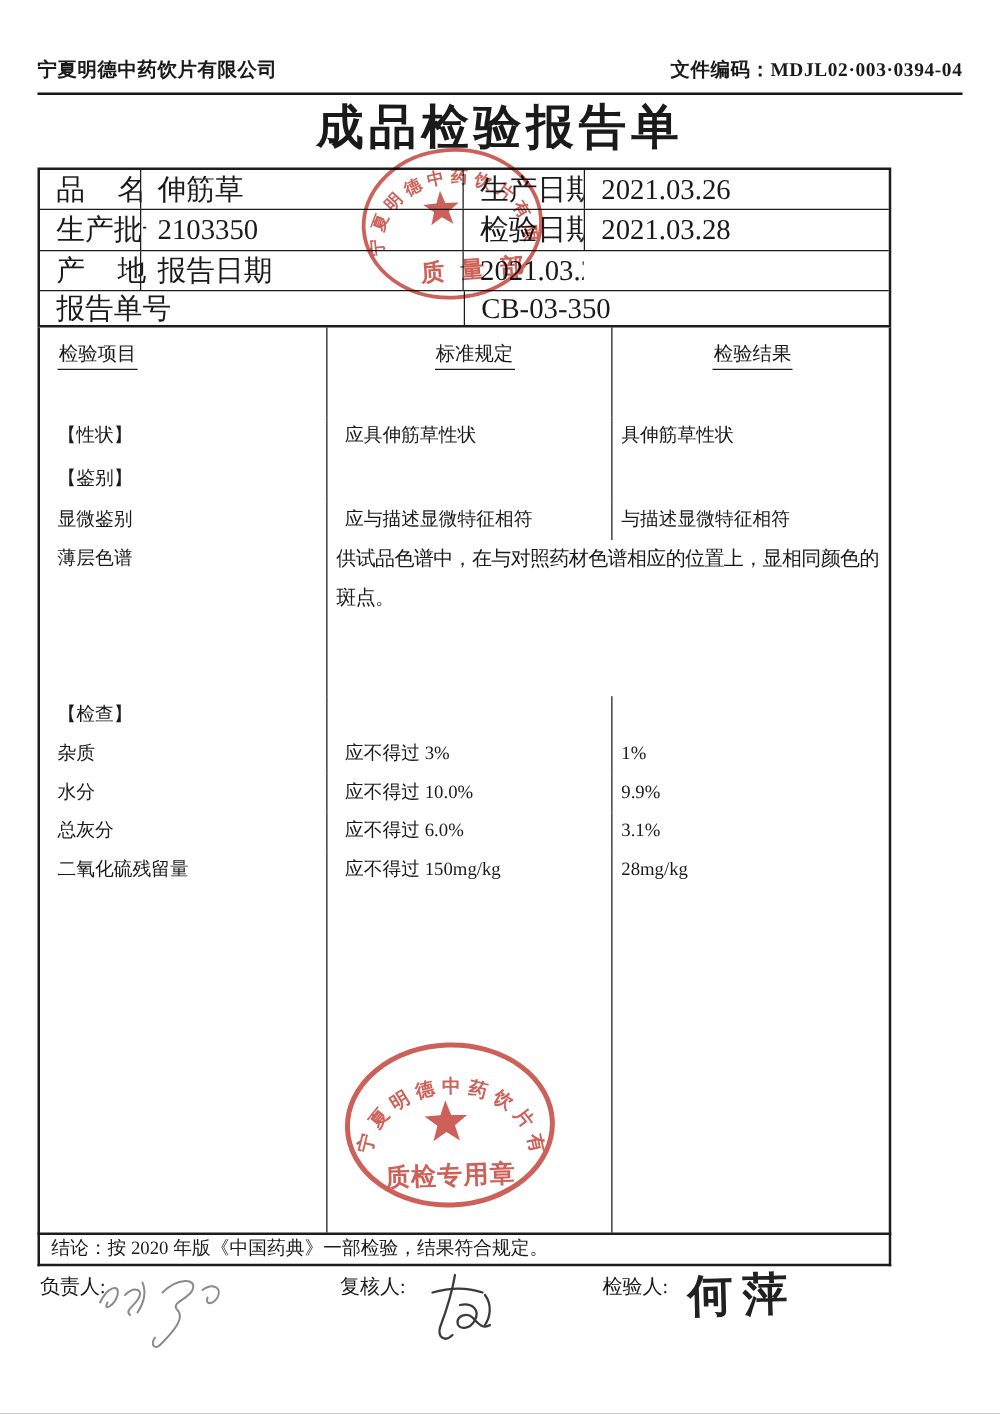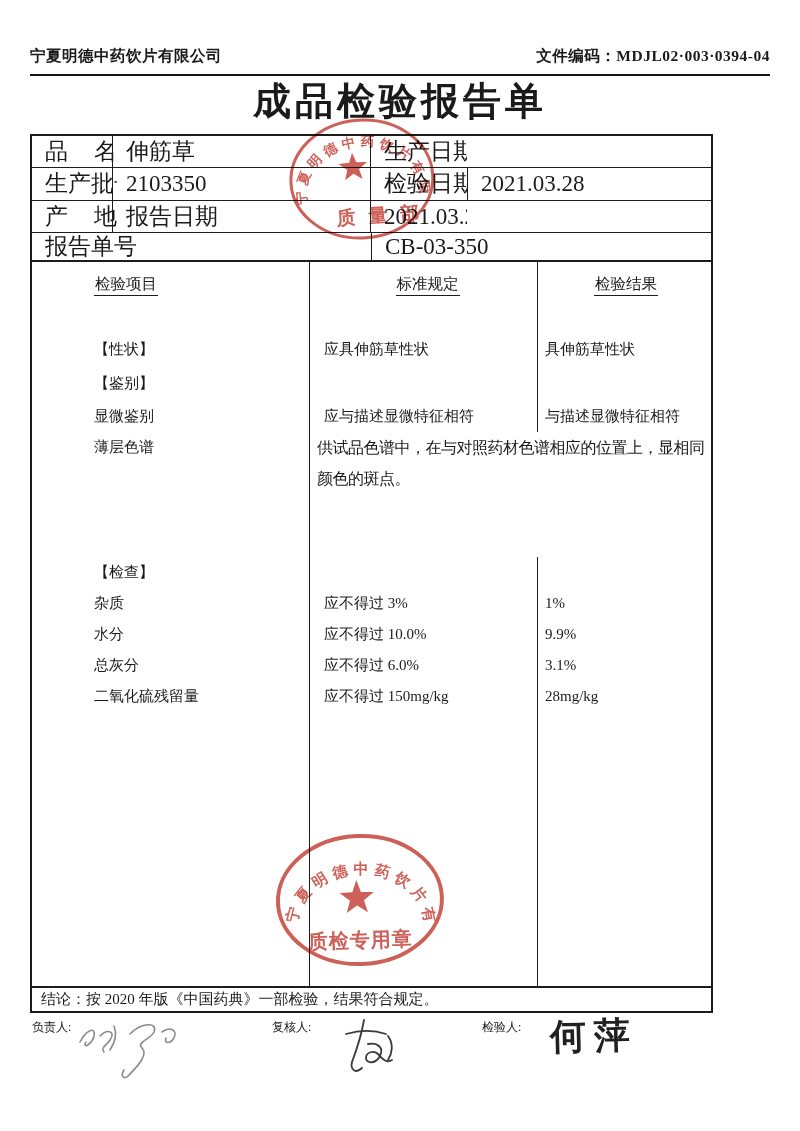--- a/index.html
+++ b/index.html
@@ -36,37 +36,37 @@
   .jlabel{width:72px;text-align-last:justify;}
   
   .main-section{
     position:absolute;left:30px;top:262px;width:683px;height:726px;
     border:2px solid #1c1c1c;border-top:none;box-sizing:border-box;
     display:flex;flex-direction:column;
   }
   .mrow{display:flex;flex:none;}
   .mrow.fill{flex:1;}
   .mc{box-sizing:border-box;overflow:hidden;font-size:15px;line-height:31px;}
-  .mc.c1{width:229px;padding-left:14px;margin-left:48px;}
+  .mc.c1{width:229px;padding-left:14px;}
   .mc.c2{width:228px;border-left:1px solid #1c1c1c;padding:0 6px 0 14px;}
   .mc.c3{flex:1;border-left:1px solid #1c1c1c;padding:0 4px 0 7px;}
   .mhead{height:72px;}
   .mhead .mc{padding-top:12px;line-height:20px;font-size:15.5px;}
   .mhead .mc.c2,.mhead .mc.c3{text-align:center;}
   .mhead span{border-bottom:1px solid #1c1c1c;padding:0 1px 3px 1px;}
   .h34{height:34px;}.h33{height:33px;}.h31{height:31px;}.h125{height:125px;}
   .wrap{white-space:normal;}
   .tight{font-size:16px;letter-spacing:-.5px;}
   
   .conclusion{
     position:absolute;left:30px;top:988px;width:683px;height:25px;
     border:2px solid #1c1c1c;border-top:none;box-sizing:border-box;
     font-size:15px;line-height:23px;padding-left:9px;overflow:hidden;
   }
-  .sig-label{position:absolute;font-size:12px;top:1019px;}
+  .sig-label{position:absolute;font-size:16px;top:1019px;}
   .sig-label.l1{left:32px;}
   .sig-label.l2{left:272px;}
   .sig-label.l3{left:482px;}
   .sig-svg{position:absolute;}
   .sig-name{
     position:absolute;left:550px;top:1012px;font-size:36px;font-weight:bold;
     letter-spacing:8px;transform:rotate(-1.5deg);color:#202020;
   }
   
   .stamp{position:absolute;mix-blend-mode:multiply;opacity:.85;}
@@ -83,20 +83,21 @@
     <span><span>文件编码：</span><span>MDJL02·003·0394-04</span></span>
   </div>
 
   <h1 class="doc-title">成品检验报告单</h1>
 
   <div class="info-table">
     <div class="irow r1">
       <div class="icell jlabel">品　名</div>
       <div class="icell">伸筋草</div>
       <div class="icell">生产日期</div>
+      <div class="icell">2021.03.26</div>
     </div>
     <div class="irow r2">
       <div class="icell jlabel">生产批号</div>
       <div class="icell">2103350</div>
       <div class="icell">检验日期</div>
       <div class="icell">2021.03.28</div>
     </div>
     <div class="irow r3">
       <div class="icell jlabel">产　地</div>
       <div class="icell">报告日期</div>

